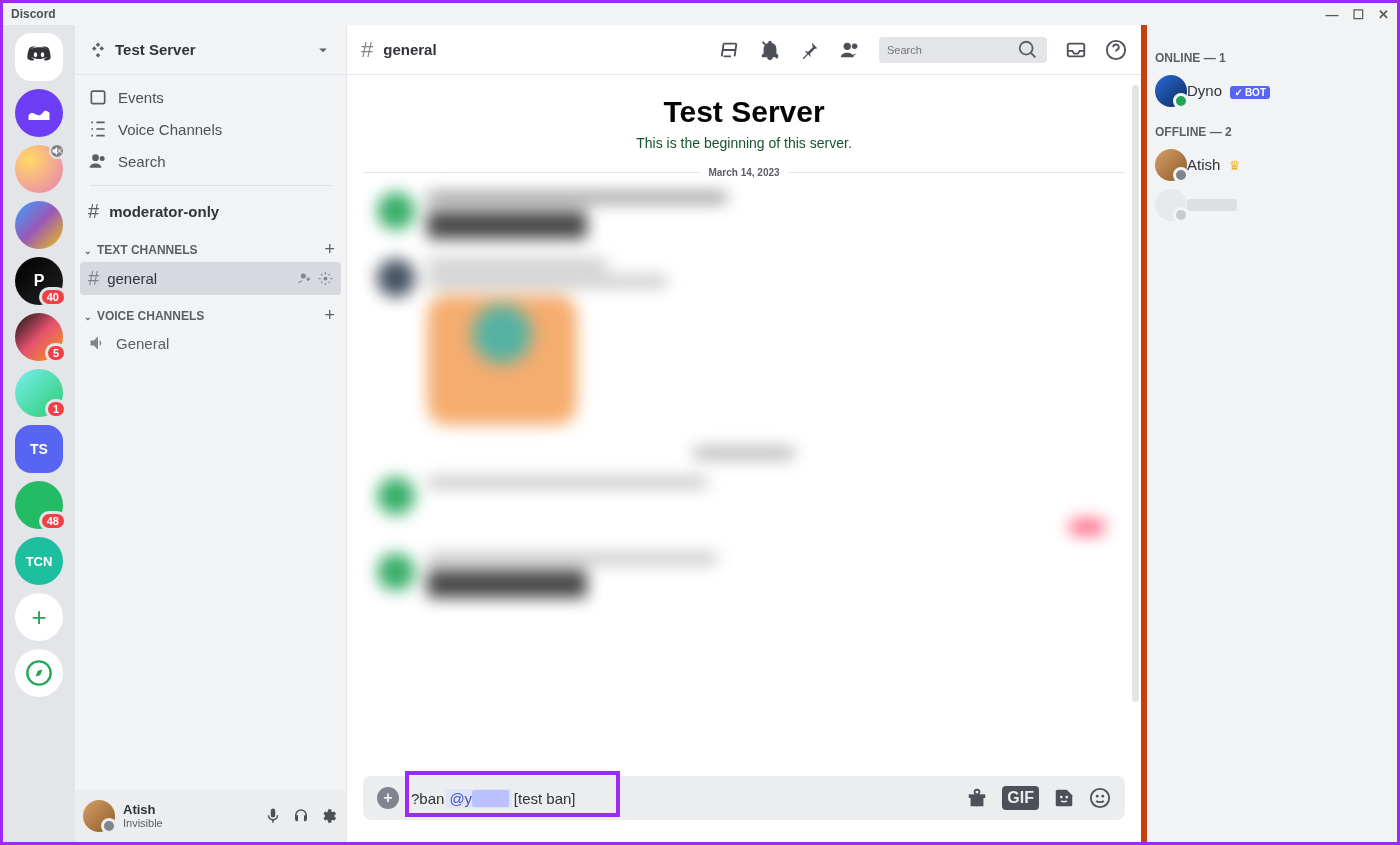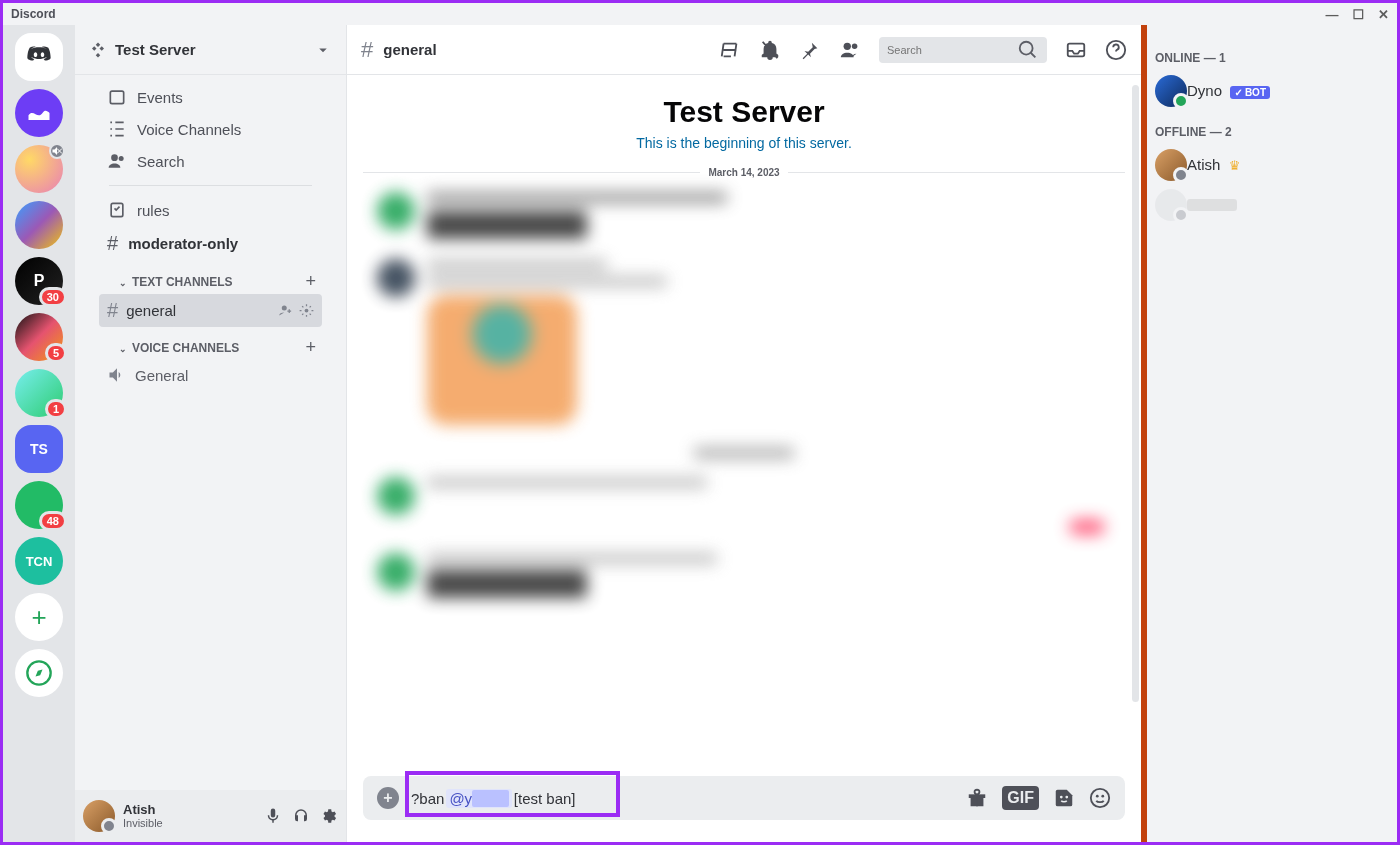--- a/index.html
+++ b/index.html
@@ -89,38 +89,37 @@
     height:50px;
     border-bottom:1px solid #e3e5e8;
     display:flex; align-items:center;
     padding:0 14px;
     font-weight:600; font-size:15px; color:#313338;
     justify-content:space-between;
     cursor:pointer;
   }
   .server-header .left {display:flex;align-items:center;gap:8px;}
   .server-header svg { width:18px;height:18px; color:#5c5e66;}
-  .channel-list { flex:1; overflow-y:auto; padding:6px 24px; }
+  .channel-list { flex:1; overflow-y:auto; padding:6px 5px; }
   .cat-item {
     display:flex; align-items:center; gap:10px;
     padding:6px 8px;
     color:#4e5058; font-size:15px;
     cursor:pointer;
     border-radius:4px;
   }
   .cat-item svg { width:20px;height:20px; color:#5c5e66;}
   .cat-item.bold { font-weight:600; color:#313338;}
   .divider { height:1px; background:#dcdee1; margin:8px 10px;}
   .category-label {
     display:flex; align-items:center; justify-content:space-between;
     font-size:12px; font-weight:600; color:#5c5e66;
     padding:10px 6px 2px 4px;
     text-transform:uppercase;
     cursor:pointer;
-    margin-left:16px;
   }
   .category-label .chev { font-size:9px; margin-right:2px;}
   .category-label .plus { font-size:18px; font-weight:400; color:#5c5e66; cursor:pointer;}
   .channel-item {
     display:flex; align-items:center; gap:8px;
     padding:5px 8px;
     color:#5c5e66; font-size:15px;
     border-radius:4px;
     cursor:pointer;
   }
@@ -181,21 +180,21 @@
     overflow:hidden;
     position:relative;
     padding:20px 16px 0 16px;
   }
   .messages .scrollbar{
     position:absolute;right:2px;top:10px;width:7px;height:88%;
     background:#e3e5e8;border-radius:4px;
   }
   .welcome { text-align:center; margin-bottom:16px;}
   .welcome h1 { font-size:30px; font-weight:800; color:#060607; margin-bottom:6px;}
-  .welcome p { font-size:14px; color:#0369a1;}
+  .welcome p { font-size:14px; color:#14532d;}
   .date-sep {
     display:flex;align-items:center;gap:8px;
     font-size:10px;color:#5c5e66;font-weight:600;
     margin:10px 0;
   }
   .date-sep::before,.date-sep::after{
     content:'';flex:1;height:1px;background:#e3e5e8;
   }
   .blurred-content {
     filter: blur(8px);
@@ -304,21 +303,21 @@
     <div class="server-icon img1">
       <span class="mute">
         <svg width="9" height="9" viewBox="0 0 24 24" fill="#fff">
             <path d="M3 9v6h4l5 5V4L7 9H3zm15 3l4 4-1 1-4-4-4 4-1-1 4-4-4-4 1-1 4 4 4-4 1 1-4 4z"></path>
           </svg>
       </span>
     </div>
     <div class="server-icon img2"></div>
     <div class="server-icon img3">
       <span>P</span>
-      <span class="badge">30</span>
+      <span class="badge">40</span>
     </div>
     <div class="server-icon img4">
       <span class="badge">5</span>
     </div>
     <div class="server-icon img5">
       <span class="badge">1</span>
     </div>
     <div class="server-icon purple">
       <span>TS</span>
     </div>
@@ -368,27 +367,20 @@
       </div>
       <div class="cat-item">
         <svg viewBox="0 0 24 24" fill="currentColor">
             <circle cx="9" cy="8" r="4"></circle>
             <path d="M2 20c0-3 3-5 7-5s7 2 7 5"></path>
             <circle cx="17" cy="9" r="3"></circle>
           </svg>
         <span>Search</span>
       </div>
       <div class="divider"></div>
-      <div class="cat-item">
-        <svg viewBox="0 0 24 24" fill="currentColor">
-            <rect x="5" y="4" width="14" height="16" rx="2" fill="none" stroke="currentColor" stroke-width="2"></rect>
-            <path d="M9 10l2 2 4-4" stroke="currentColor" stroke-width="2" fill="none"></path>
-          </svg>
-        <span>rules</span>
-      </div>
       <div class="cat-item bold">
         <span style="font-size:20px;color:#5c5e66;font-weight:400">#</span>
         <span>moderator-only</span>
       </div>
 
       <div class="category-label">
         <span><span class="chev">⌄</span> <span>Text Channels</span></span>
         <span class="plus">+</span>
       </div>
       <div class="channel-item active">

